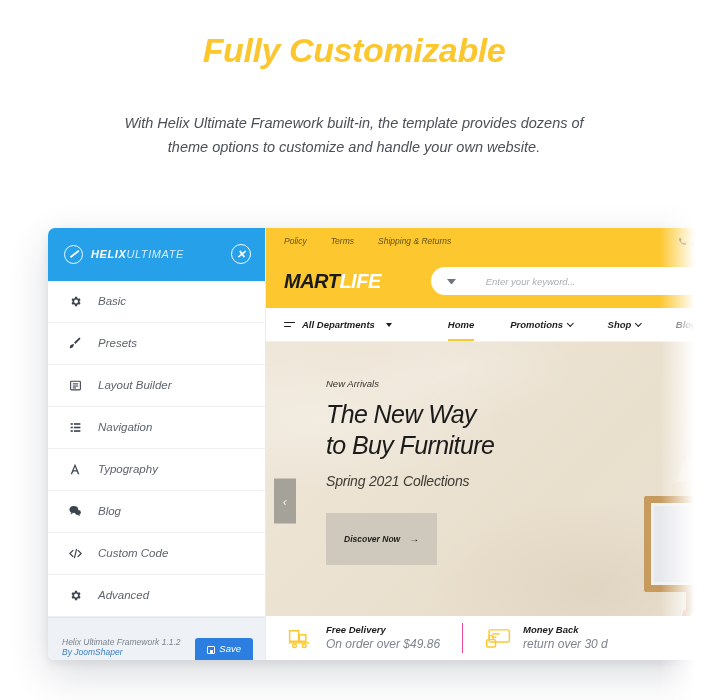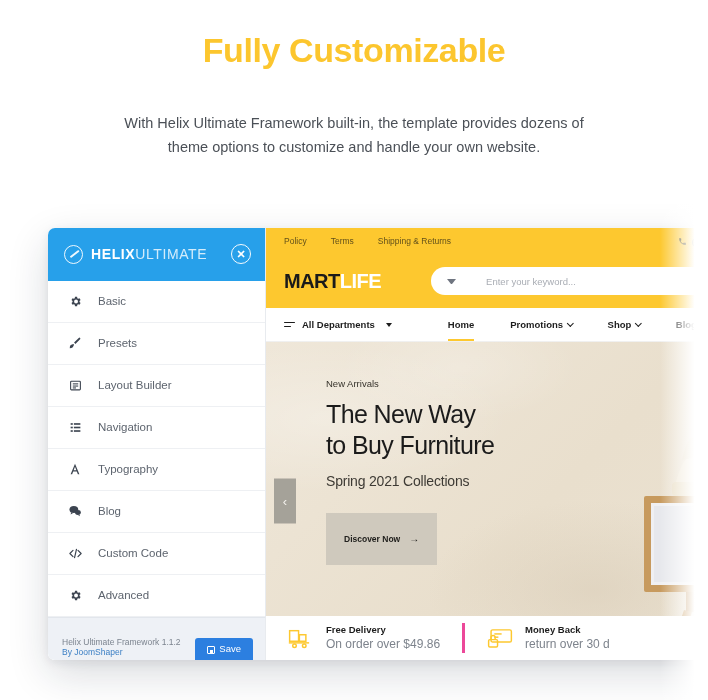--- a/index.html
+++ b/index.html
@@ -2,21 +2,21 @@
 <html><head>
 <meta charset="utf-8">
 <style>
   * { box-sizing: border-box; margin: 0; padding: 0; }
   html, body {
     width: 708px; height: 700px;
     background: #ffffff;
     font-family: "Liberation Sans", sans-serif;
     overflow: hidden;
   }
-  .page { position: relative; width: 708px; height: 508px; background: #fff; }
+  .page { position: relative; width: 708px; height: 508px; background: #fff; font-style: italic; }
 
   
   .heading-wrap { padding-top: 30px; text-align: center; }
   .headline {
     font-size: 34px;
     font-weight: bold;
     color: #fcc62e;
     letter-spacing: -0.4px;
     line-height: 1.2;
   }
@@ -88,21 +88,21 @@
   }
   .sb-logo-mark::after {
     content: "";
     position: absolute;
     left: 3.5px; top: 7.5px;
     width: 11px; height: 1.6px;
     background: rgba(255,255,255,0.92);
     transform: rotate(-38deg);
     border-radius: 1px;
   }
-  .sb-brand { font-size: 14px; letter-spacing: 0.6px; white-space: nowrap; }
+  .sb-brand { font-size: 11px; letter-spacing: 0.6px; white-space: nowrap; }
   .sb-brand b { font-weight: bold; color: #fff; }
   .sb-brand span { font-weight: normal; color: rgba(255,255,255,0.80); }
   .sb-close {
     margin-left: auto;
     width: 20px; height: 20px;
     border-radius: 50%;
     border: 1.6px solid rgba(255,255,255,0.95);
     display: flex; align-items: center; justify-content: center;
     font-size: 11px; line-height: 1; color: #fff; font-weight: bold;
     cursor: pointer;
@@ -352,21 +352,21 @@
     align-items: center;
     z-index: 10;
     border-radius: 0 0 0 0;
   }
   .feat {
     display: flex; align-items: center; gap: 12px;
     padding: 0 22px;
     height: 30px;
     white-space: nowrap;
   }
-  .feat + .feat { border-left: 3px solid #ec4899; }
+  .feat + .feat { border-left: 1px solid #ec4899; }
   .feat-txt b { display: block; font-size: 9.5px; color: #1d1d1d; line-height: 1.35; }
   .feat-txt span { display: block; font-size: 12px; color: #7d838c; line-height: 1.35; }
 </style>
 </head>
 <body>
 
 <div class="page">
 
   <div class="heading-wrap">
     <div class="headline">Fully Customizable</div>

